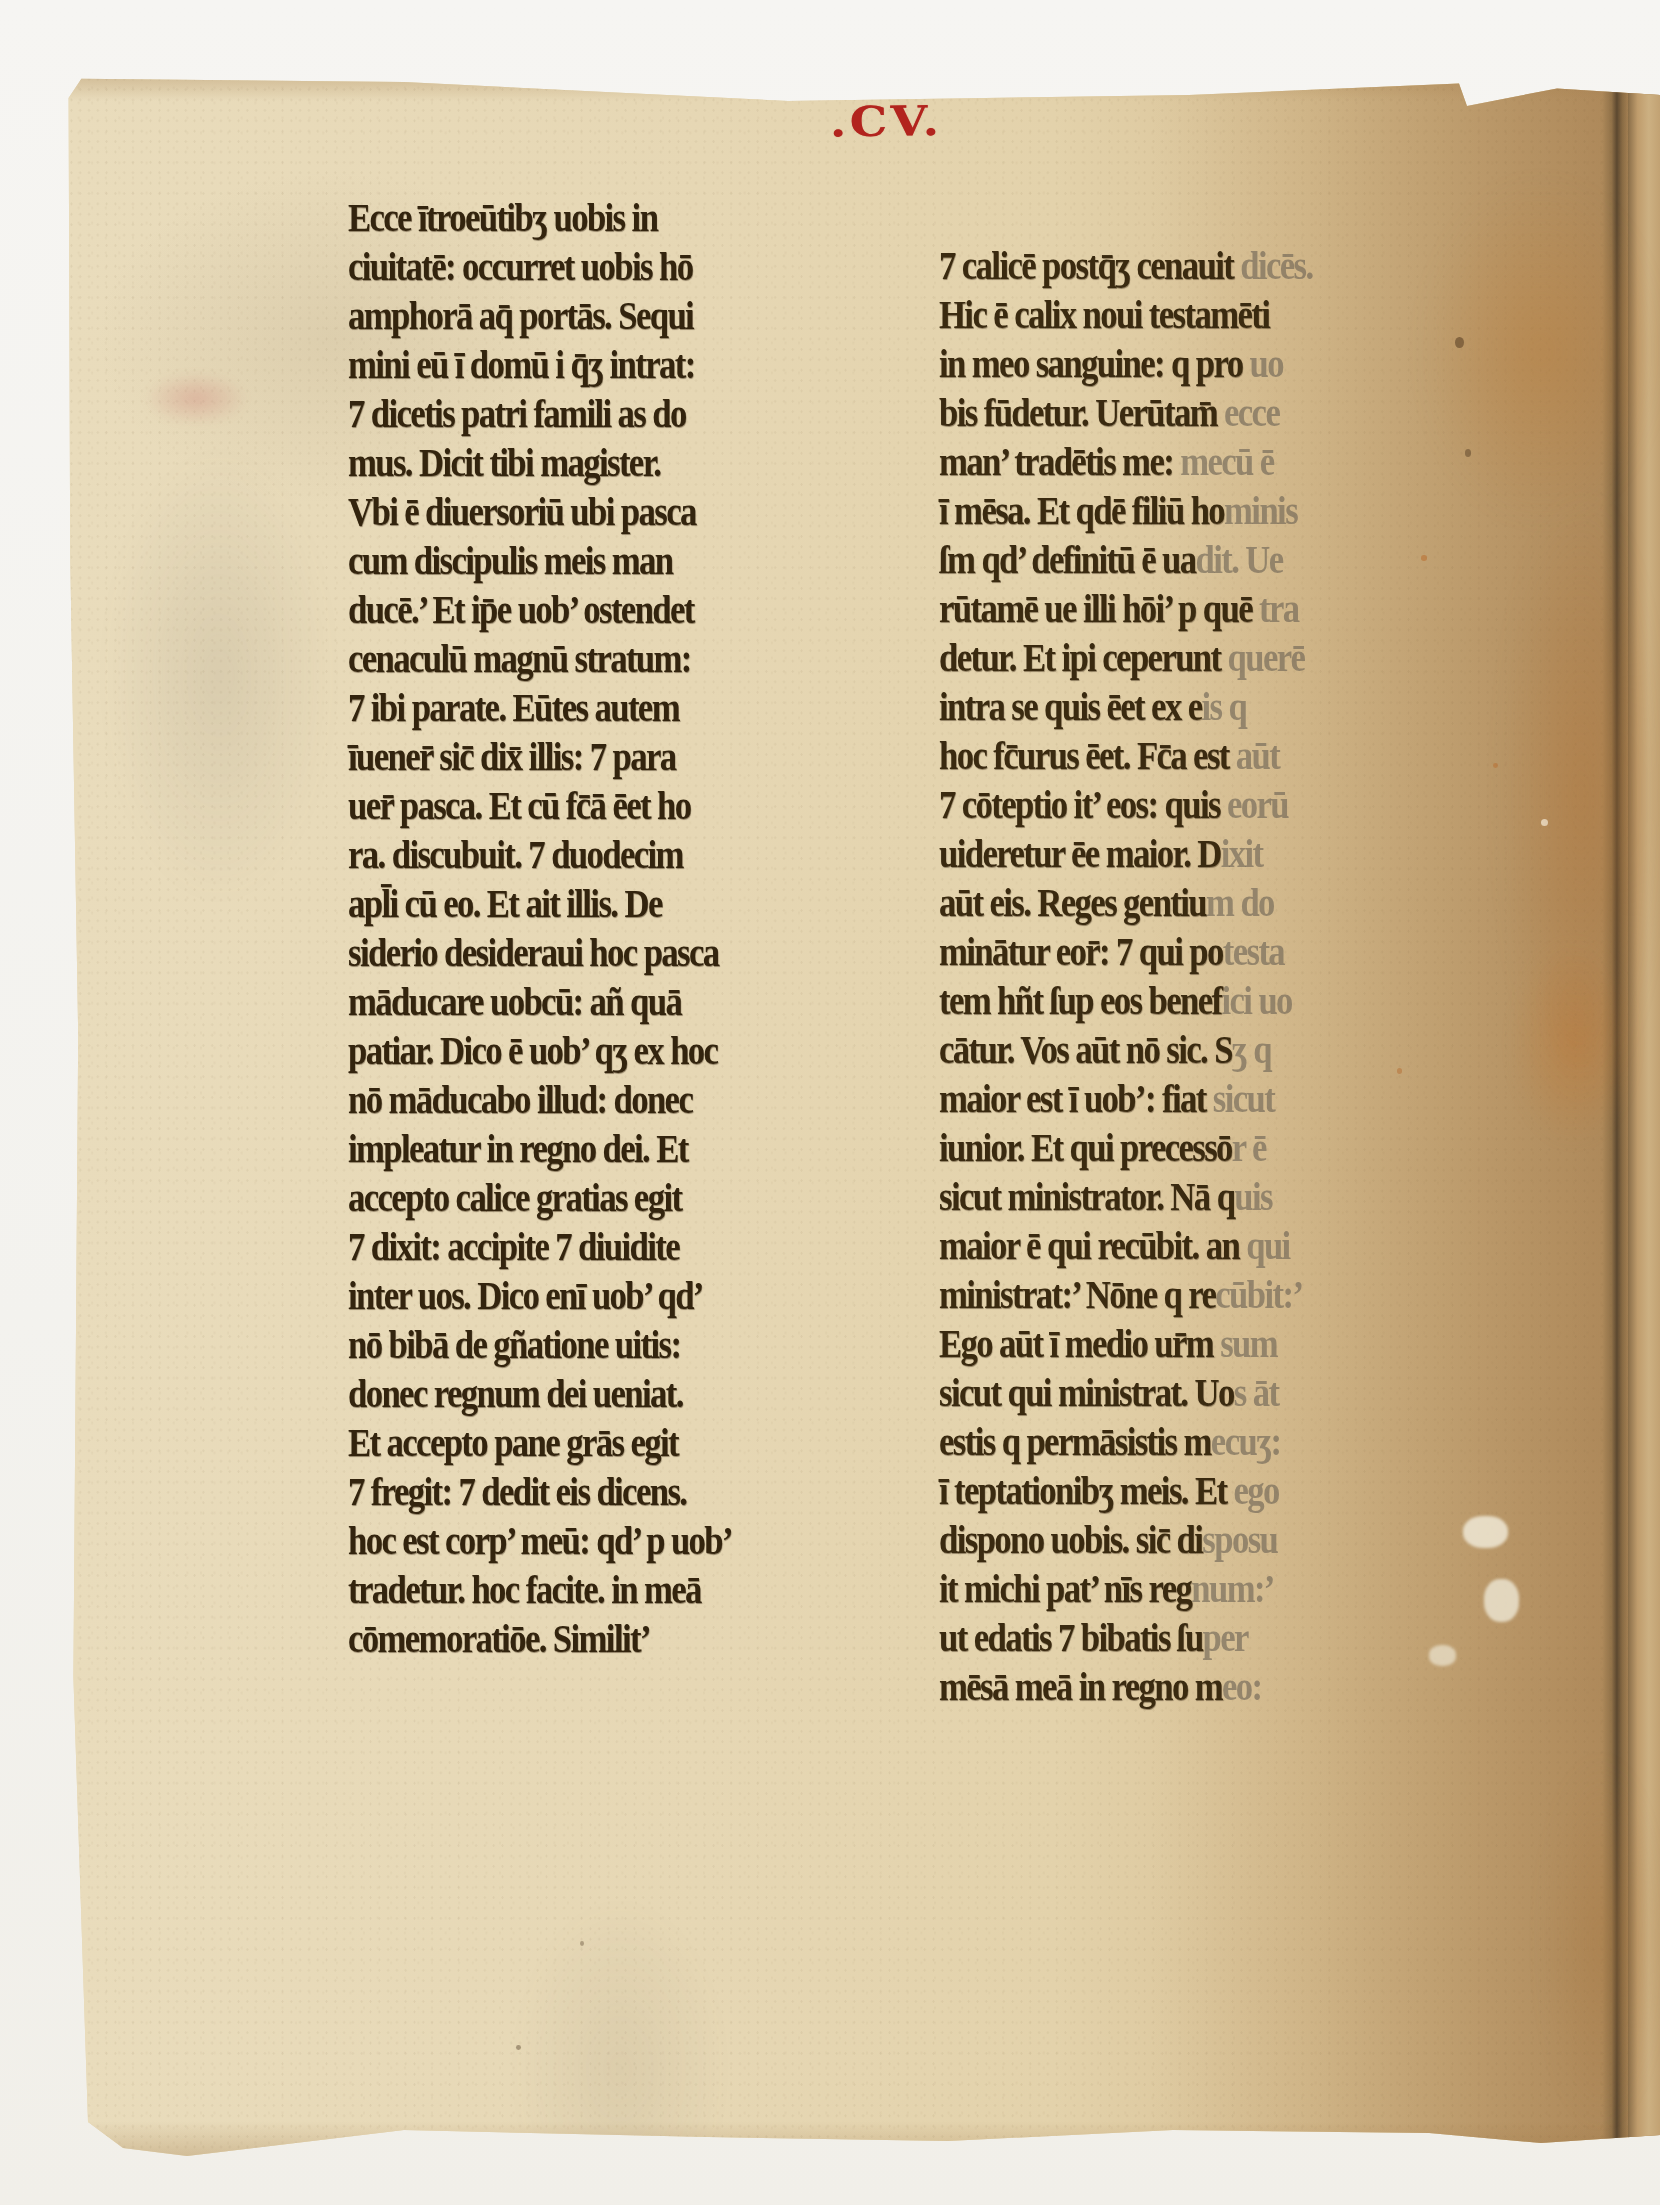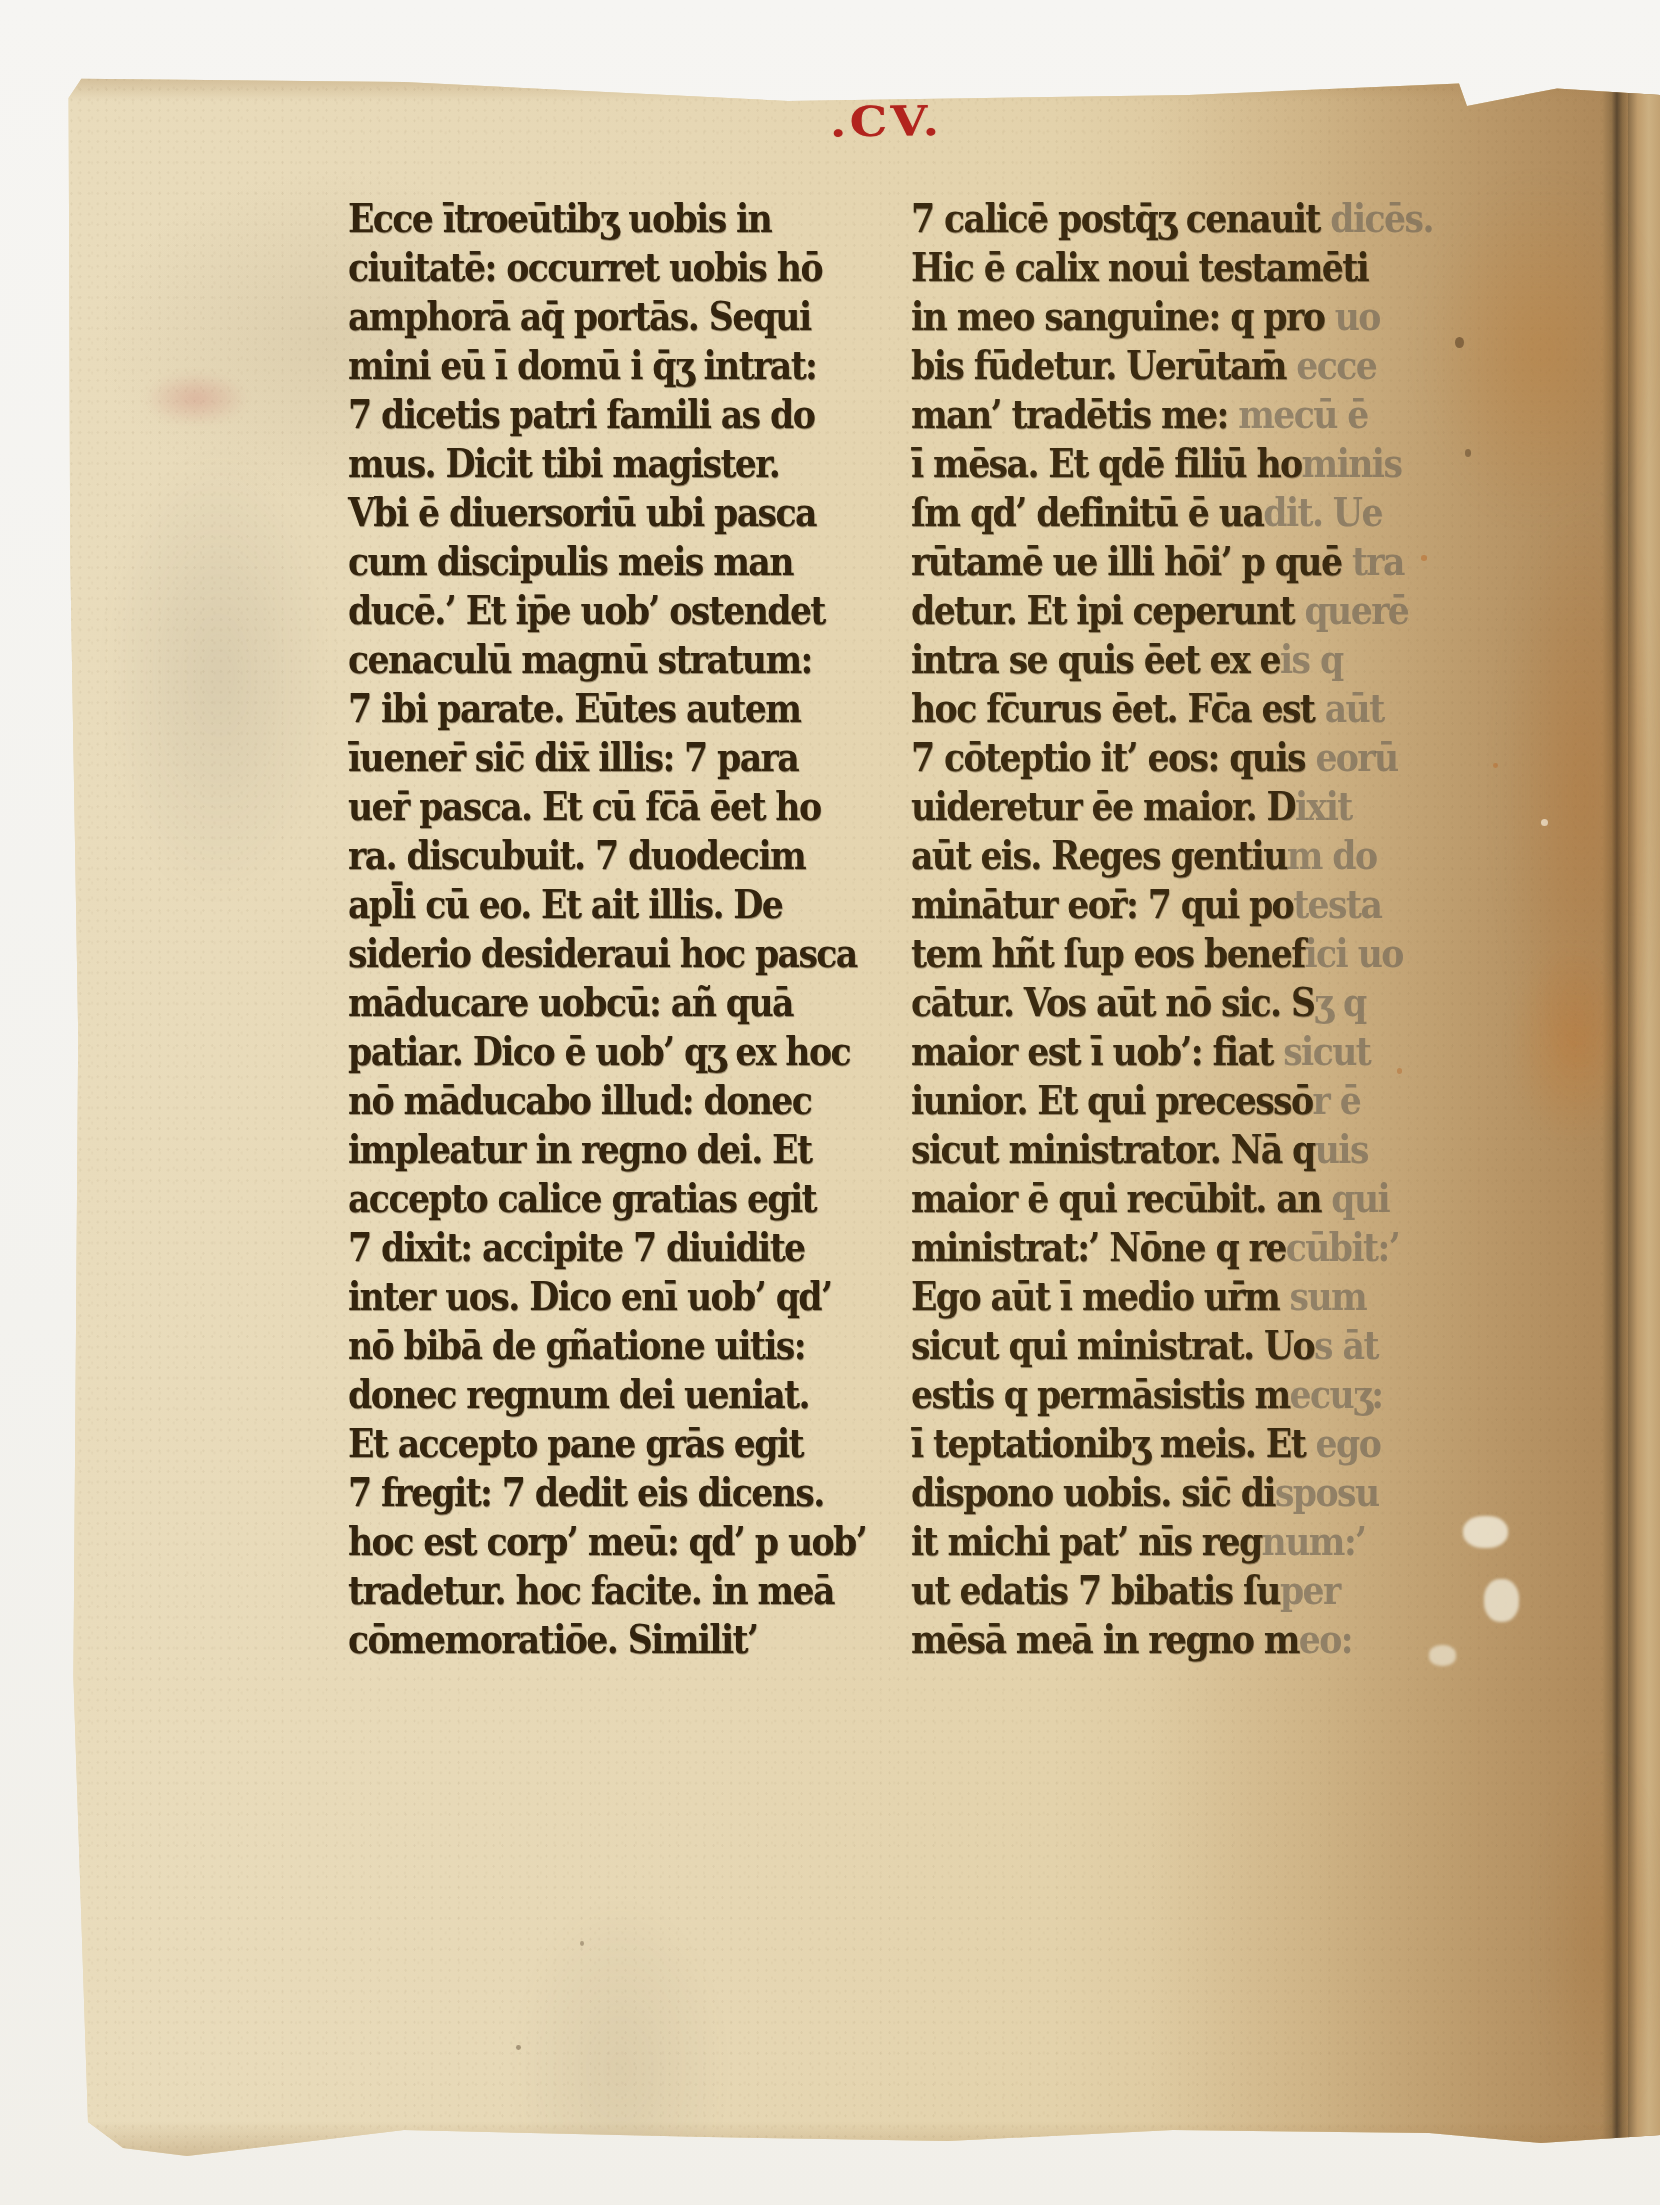--- a/index.html
+++ b/index.html
@@ -23,23 +23,23 @@
   }
   .page::after{content:"";position:absolute;inset:0;pointer-events:none;z-index:1;opacity:.75;
     background-image:
       radial-gradient(rgba(110,85,50,.10) 0.8px,transparent 1.3px),
       radial-gradient(rgba(110,85,50,.07) 0.8px,transparent 1.3px);
     background-size:8.8px 10.4px,13.6px 15px;background-position:0 0,4.8px 6.4px;
   }
   .folio{position:absolute;left:731px;top:21px;width:176px;text-align:center;z-index:2;
     font-size:45px;font-weight:700;color:#b2241e;letter-spacing:3.2px;
     text-shadow:0 0 0.8px rgba(178,36,30,.55);transform:scale(1.05,.92) rotate(-1deg);}
-  .col{position:absolute;top:120px;z-index:2;}
+  .col{position:absolute;top:120px;z-index:2;font-family:Liberation Serif, serif;}
   .col-left{left:281px;width:529px;}
-  .col-right{left:844px;width:569px;}
+  .col-right{left:872px;width:569px;margin-top:48px;}
   .line{height:49px;line-height:49px;white-space:nowrap;
     font-size:35px;font-weight:700;letter-spacing:-1.6px;color:#33240e;
     transform:scale(.99,1.12);transform-origin:0 55%;
     text-shadow:0.5px 0.6px 0.7px rgba(48,32,12,.45);}
   .col-right .line{color:#3a2a10;}
   .line .f{color:rgba(108,99,84,.62);text-shadow:none;filter:blur(0.4px);}
   .overlays{position:absolute;inset:0;z-index:4;pointer-events:none;}
   .blot{position:absolute;border-radius:50%;mix-blend-mode:multiply;}
   .crease{position:absolute;left:1535px;top:14.4px;width:27px;height:2056px;z-index:3;
     background:linear-gradient(90deg,rgba(105,82,52,0),rgba(122,96,60,.55) 35%,#5c4830 55%,rgba(100,78,48,.50) 75%,rgba(140,110,70,.15));

